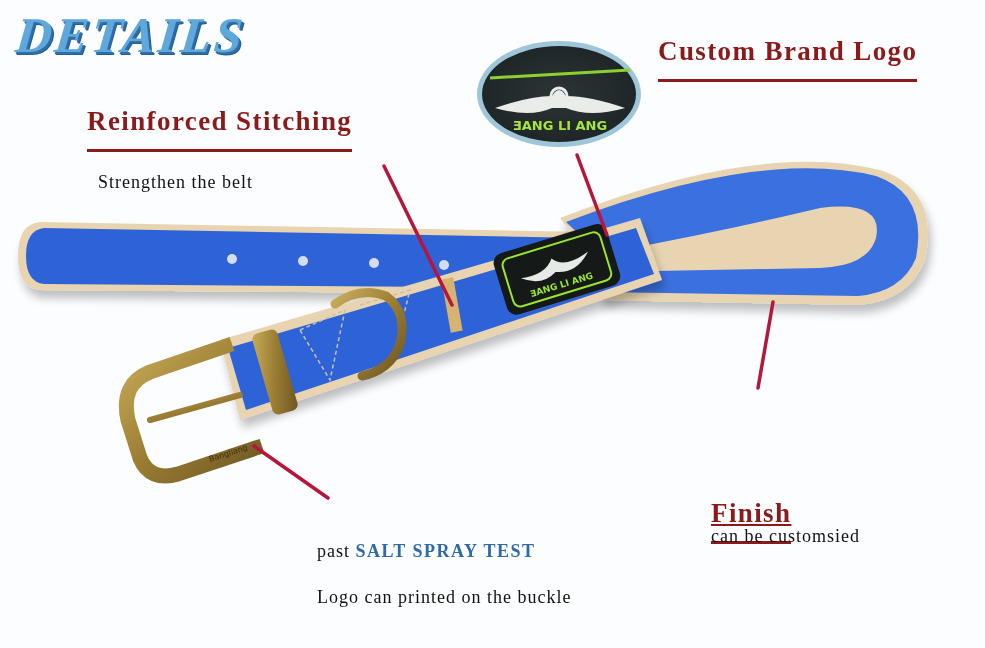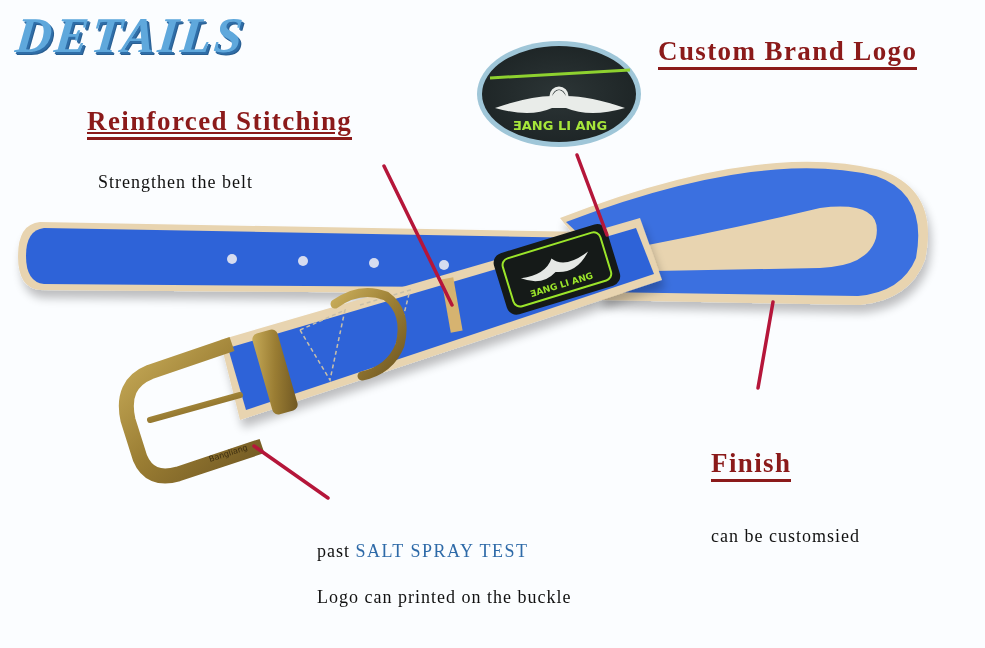--- a/index.html
+++ b/index.html
@@ -13,27 +13,27 @@
       position: absolute; left: 16px; top: 6px;
       font-family: "Liberation Serif", "DejaVu Serif", serif;
       font-size: 50px; font-weight: bold; font-style: italic;
       letter-spacing: 3px; color: #5fa8dc;
       text-shadow: 2px 2px 0 #2f6ea8, 3px 3px 0 #2a5f92;
       transform: skewX(-6deg);
     }
     .heading {
       position: absolute; font-weight: bold; font-size: 27px; color: #8b1a1a;
       letter-spacing: 1.4px;
-      border-bottom: 3px solid #8b1a1a; padding-bottom: 0px; line-height: 32px;
+      border-bottom: 3px solid #8b1a1a; padding-bottom: 12px; line-height: 32px;
       white-space: nowrap;
     }
     .body-text {
       position: absolute; font-size: 18px; color: #111; letter-spacing: 1px; white-space: nowrap;
     }
-    .hl { color: #2e6aa8; font-weight: normal; letter-spacing: 1.5px; }
+    .hl { color: #2e6aa8; font-weight: bold; letter-spacing: 1.5px; }
     svg.art { position: absolute; left: 0; top: 0; }
   </style>
 </head>
 <body>
 
 <div class="canvas">
 
   <svg class="art" width="985" height="648" viewBox="0 0 985 648">
     <defs>
       <linearGradient id="brass" x1="0" y1="0" x2="1" y2="1">
@@ -110,26 +110,26 @@
     <g stroke="#b5163a" stroke-width="3.5" stroke-linecap="round">
       <line x1="384" y1="166" x2="452" y2="305"></line>
       <line x1="577" y1="155" x2="607" y2="235"></line>
       <line x1="773" y1="302" x2="758" y2="388"></line>
       <line x1="254" y1="446" x2="328" y2="498"></line>
     </g>
   </svg>
 
   <div class="title">DETAILS</div>
 
-  <div class="heading" style="left:87px; top:105px;text-decoration:underline;">Reinforced Stitching</div>
+  <div class="heading" style="left:87px; top:105px;">Reinforced Stitching</div>
   <div class="body-text" style="left:98px; top:172px;">Strengthen the belt</div>
 
   <div class="heading" style="left:658px; top:35px;">Custom Brand Logo</div>
 
-  <div class="heading" style="left:711px; top:447px;">Finish</div>
+  <div class="heading" style="left:711px; top:497px;text-decoration:underline;">Finish</div>
   <div class="body-text" style="left:711px; top:526px;text-align:right;">can be customsied</div>
 
   <div class="body-text" style="left:317px; top:541px;">
     <span>past </span><span class="hl">SALT SPRAY TEST</span>
   </div>
   <div class="body-text" style="left:317px; top:587px;">Logo can printed on the buckle</div>
 
 </div>
 
 </body></html>

